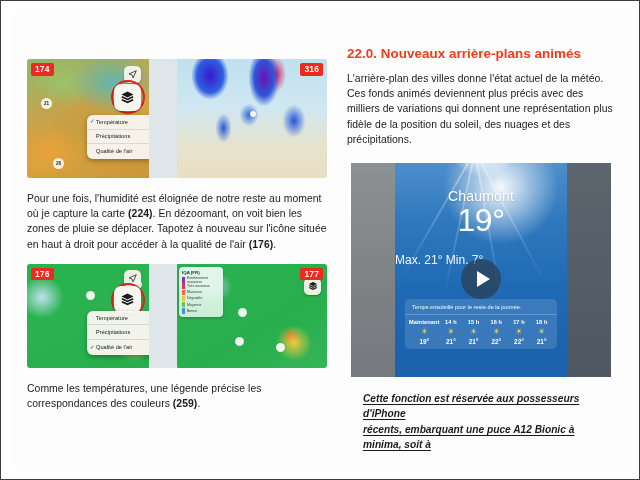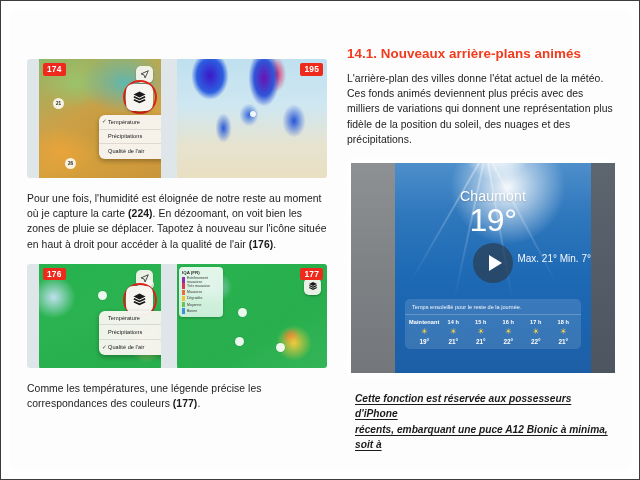--- a/index.html
+++ b/index.html
@@ -83,21 +83,21 @@
     background: #dfe6ea;
   }
   .fig-top { height: 119px; }
   .fig-bot { height: 104px; }
 
   .fig-half {
     position: absolute;
     top: 0; bottom: 0;
     overflow: hidden;
   }
-  .fig-half.left  { left: 12px;   width: 122px; }
+  .fig-half.left  { left: 0;   width: 122px; }
   .fig-half.right { left: 150px; width: 150px; }
 
   
   .badge {
     position: absolute;
     font-size: 8.4px;
     font-weight: bold;
     color: #ffffff;
     background: #ee2a1c;
     padding: 1px 4px 1.5px 4px;
@@ -255,24 +255,23 @@
   .video-wrap {
     position: relative;
     width: 268px; height: 218px;
     background: #ffffff;
     border-radius: 2px;
     overflow: hidden;
   }
   .video-stage {
     position: absolute;
     left: 4px; top: 4px;
-    width: 260px; height: 210px;
+    width: 260px; height: 242px;
     background: #4c1d95;
     overflow: hidden;
-    padding-left: 24px;
   }
   .vid-bar-l {
     position: absolute; left: 0; top: 0; bottom: 0; width: 44px;
     background: linear-gradient(180deg, #8e9193 0%, #7d8184 55%, #73777b 100%);
   }
   .vid-bar-r {
     position: absolute; right: 0; top: 0; bottom: 0; width: 44px;
     background: linear-gradient(180deg, #5d666f 0%, #525b66 60%, #4c5560 100%);
   }
   .phone {
@@ -314,23 +313,23 @@
     letter-spacing: -.5px;
   }
   .city-cond {
     position: absolute; left: 0; right: 0; top: 79px;
     text-align: center;
     color: rgba(255,255,255,.95);
     font-size: 7.6px;
   }
   .city-minmax {
     position: absolute; left: 0; right: 0; top: 90px;
-    text-align: right;
+    text-align: left;
     color: rgba(255,255,255,.95);
-    font-size: 10px;
+    font-size: 12px;
   }
   .fc-card {
     position: absolute;
     left: 10px; right: 10px; top: 136px;
     background: rgba(255,255,255,.13);
     border-radius: 5px;
     padding: 5px 0 0 0;
   }
   .fc-note {
     color: rgba(255,255,255,.94);
@@ -416,21 +415,21 @@
           </div>
         </div>
 
         <div class="badge tl">174</div>
       </div>
 
       <div class="fig-half right">
         <div class="map-precip"></div>
         <div class="coast"></div>
         <div class="pin" style="left:73px;top:52px;width:6px;height:6px;"></div>
-        <div class="badge tr">195</div>
+        <div class="badge tr">316</div>
       </div>
     </div>
 
     <p class="body-text" style="margin:13px 0 0 0;">
       <span>Pour une fois, l'humidité est éloignée de notre reste au moment où je capture la carte </span><b>(224)</b><span>. En dézoomant, on voit bien les zones de pluie se déplacer. Tapotez à nouveau sur l'icône située en haut à droit pour accéder à la qualité de l'air </span><b>(176)</b><span>.</span>
     </p>
 
     <div class="figure fig-bot" style="margin-top:12px;">
       <div class="fig-half left">
         <div class="map-green"></div>
@@ -515,27 +514,27 @@
             <span class="iqa-sw" style="background:#3f8fdc"></span>
             <span class="iqa-lbl">Bonne</span>
           </div>
         </div>
 
         <div class="badge tr">177</div>
       </div>
     </div>
 
     <p class="body-text" style="margin:13px 0 0 0;">
-      <span>Comme les températures, une légende précise les correspondances des couleurs </span><b>(177)</b><span>.</span>
+      <span>Comme les températures, une légende précise les correspondances des couleurs </span><b>(259)</b><span>.</span>
     </p>
   </div>
 
   <div class="col-right">
 
-    <h2 class="section-head">14.1. Nouveaux arrière-plans animés</h2>
+    <h2 class="section-head">22.0. Nouveaux arrière-plans animés</h2>
 
     <p class="body-text" style="margin:0 0 12px 0;">L'arrière-plan des villes donne l'état actuel de la météo. Ces fonds animés deviennent plus précis avec des milliers de variations qui donnent une représentation plus fidèle de la position du soleil, des nuages et des précipitations.</p>
 
     <div class="video-wrap">
       <div class="video-stage">
         <div class="vid-bar-l"></div>
         <div class="vid-bar-r"></div>
 
         <div class="phone">
           <div class="sunglow"></div>
@@ -584,18 +583,18 @@
             </div>
           </div>
         </div>
 
         <div class="play-btn">
           <div class="play-tri"></div>
         </div>
       </div>
     </div>
 
-    <p class="note-text" style="margin:14px 0 0 8px;">
+    <p class="note-text" style="margin:14px 0 0 16px;">
       <span class="u">Cette fonction est réservée aux possesseurs d'iPhone</span><br>
       <span class="u">récents, embarquant une puce A12 Bionic à minima, soit à</span><br>
     </p>
   </div>
 </div>
 
 </body></html>

